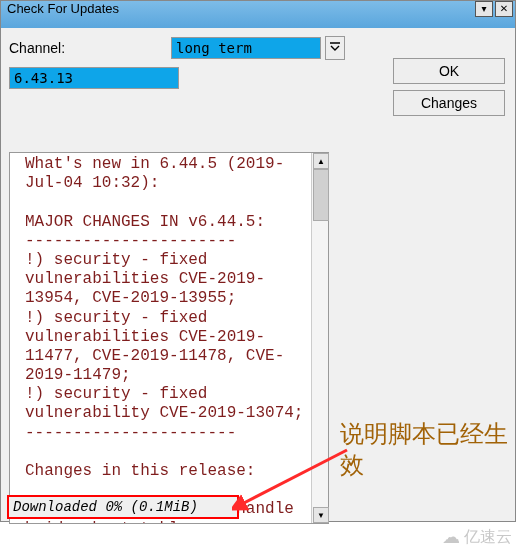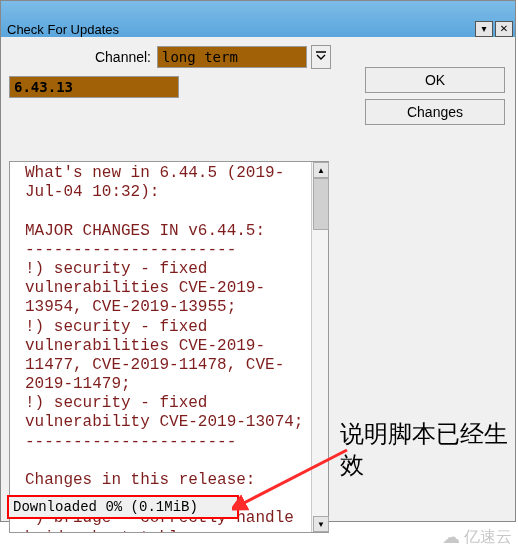--- a/index.html
+++ b/index.html
@@ -15,24 +15,24 @@
   }
   .dialog {
     position: absolute;
     top: 0; left: 0;
     width: 514px;
     height: 520px;
     border: 1px solid #888;
     background: #f0f0f0;
   }
   .titlebar {
-    height: 36px;
+    height: 27px;
     background: linear-gradient(#7dbce8, #5aa6dd);
     display: flex;
-    align-items: flex-end;
+    align-items: flex-start;
     padding: 0 2px;
     color: #000;
     font-size: 13px;
   }
   .titlebar-text { flex: 1; padding-left: 4px; }
   .title-btn {
     width: 16px; height: 14px;
     background: #e6e6e6;
     border: 1px solid #555;
     margin-left: 2px;
@@ -47,50 +47,49 @@
     position: relative;
   }
   .form-row {
     display: flex;
     align-items: center;
     margin-bottom: 6px;
     height: 24px;
   }
   .form-label {
     width: 142px;
-    text-align: right;
-    padding-right: 6px;
+    padding-right: 20px;
     font-size: 14px;
   }
   .input-box {
     height: 20px;
     border: 1px solid #999;
-    background: #a16207;
+    background: #0ea5e9;
     padding: 0 4px;
     display: flex;
     align-items: center;
     font-size: 14px;
     font-family: monospace;
   }
   .channel-input { width: 140px; }
   .drop-btn {
     width: 18px; height: 22px;
     border: 1px solid #999;
     background: #eee;
     display: flex;
     align-items: center;
     justify-content: center;
     margin-left: 4px;
   }
-  .version-input { width: 160px; font-weight: bold; }
+  .version-input { width: 160px; }
   .right-buttons {
     position: absolute;
     top: 30px;
     right: 10px;
-    width: 140px;
+    width: 112px;
   }
   .dlg-btn {
     display: block;
     width: 100%;
     height: 26px;
     border: 1px solid #999;
     background: #eee;
     margin-bottom: 6px;
     font-size: 14px;
     cursor: pointer;
@@ -150,27 +149,28 @@
     bottom: 2px;
     width: 220px;
     height: 20px;
     border: 2px solid #ff0000;
     font-family: "Courier New", monospace;
     font-size: 14px;
     display: flex;
     align-items: center;
     padding: 0 4px;
     background: #f0f0f0;
+    font-style: italic;
   }
   .annotation {
     position: absolute;
     right: 8px;
     top: 418px;
     width: 170px;
-    color: #000000;
+    color: #a16207;
     font-size: 24px;
     font-family: "Microsoft YaHei", sans-serif;
     line-height: 1.3;
   }
   .arrow {
     position: absolute;
     pointer-events: none;
   }
   .watermark {
     position: absolute;

